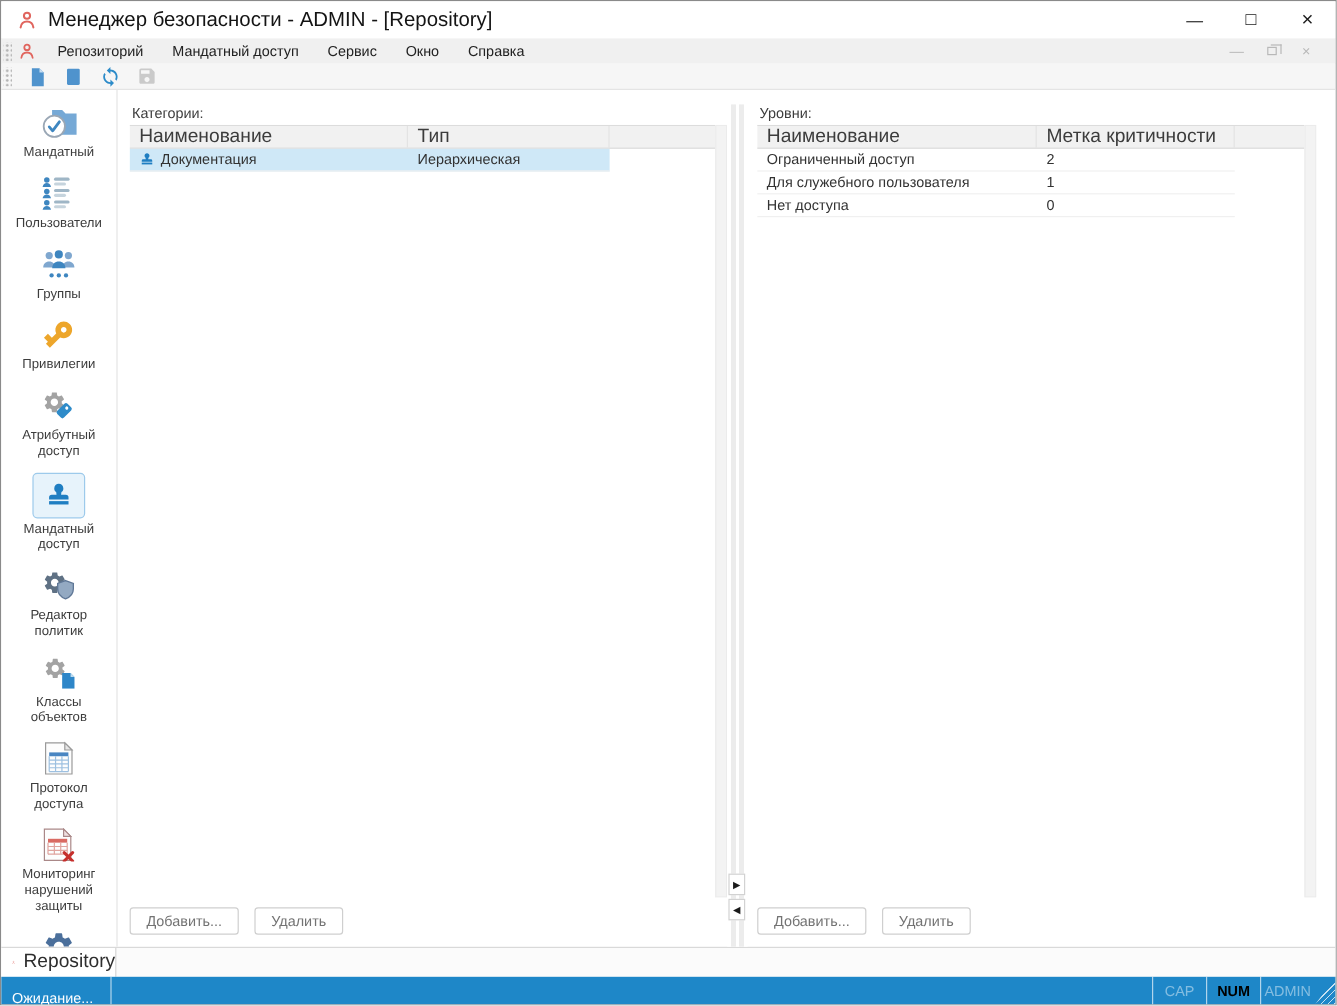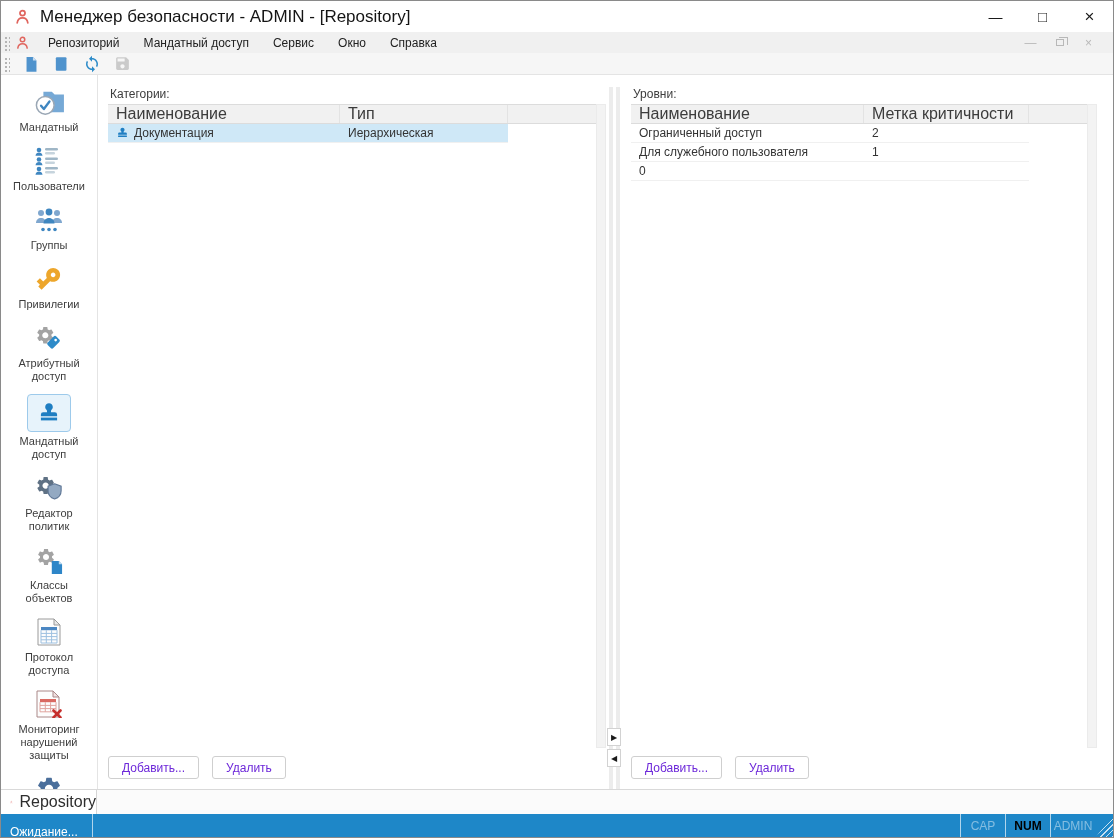--- a/index.html
+++ b/index.html
@@ -54,21 +54,21 @@
   .td { font-size:12px; color:#333; display:flex; align-items:center; padding-left:8px; height:100%; }
   .panel-left .col1 { width:232px; flex:0 0 auto; }
   .panel-left .col2 { width:168px; flex:0 0 auto; }
   .panel-left .tr { width:400px; }
   .panel-right .col1 { width:233px; flex:0 0 auto; }
   .panel-right .col2 { width:165px; flex:0 0 auto; }
   .panel-right .tr { width:398px; }
   .row-ico { display:flex; margin-right:5px; flex:0 0 auto; }
 
   .panel-buttons { flex:0 0 auto; display:flex; gap:13px; padding:8px 0 10px 0; }
-  .btn { height:23px; padding:0 13px; background:#fff; border:1px solid #cfcfcf; border-radius:3px; font-size:12px; color:#6d28d9; font-family:"Liberation Sans", sans-serif; display:flex; align-items:center; }
+  .btn { height:23px; padding:0 13px; background:#fff; border:1px solid #cfcfcf; border-radius:3px; font-size:12px; color:#737373; font-family:"Liberation Sans", sans-serif; display:flex; align-items:center; }
 
   .splitter { width:17px; flex:0 0 auto; position:relative; background:linear-gradient(to right, #fff 0 3px, #ececec 3px 7px, #fff 7px 10px, #ececec 10px 14px, #fff 14px); }
   .split-btn { position:absolute; left:1px; width:14px; height:18px; background:#fff; border:1px solid #d2d2d2; display:flex; align-items:center; justify-content:center; font-size:8px; color:#1a1a1a; }
   .split-btn.right { bottom:43px; }
   .split-btn.left { bottom:22px; }
 
   
   .tabbar { height:25px; flex:0 0 auto; background:#fbfbfb; border-top:1px solid #d9d9d9; display:flex; }
   .tab { width:96px; background:#fff; border-right:1px solid #d5d5d5; display:flex; align-items:center; padding-left:9px; gap:7px; font-size:16px; color:#2e2e2e; }
 
@@ -361,20 +361,21 @@
             </div>
             <div class="tr">
               <div class="td col1">Ограниченный доступ</div>
               <div class="td col2">2</div>
             </div>
             <div class="tr">
               <div class="td col1">Для служебного пользователя</div>
               <div class="td col2">1</div>
             </div>
             <div class="tr">
+              <div class="td col1">Нет доступа</div>
               <div class="td col2">0</div>
             </div>
           </div>
           <div class="vtrack"></div>
         </div>
         <div class="panel-buttons">
           <button class="btn">Добавить...</button>
           <button class="btn">Удалить</button>
         </div>
       </div>

